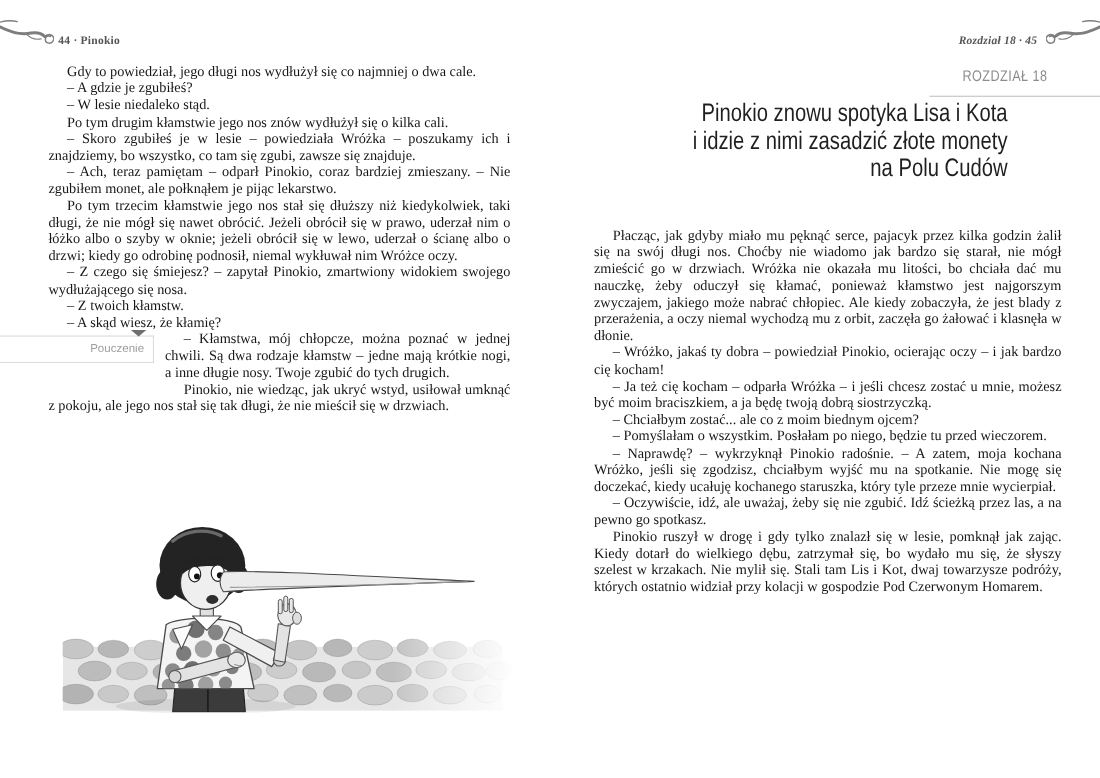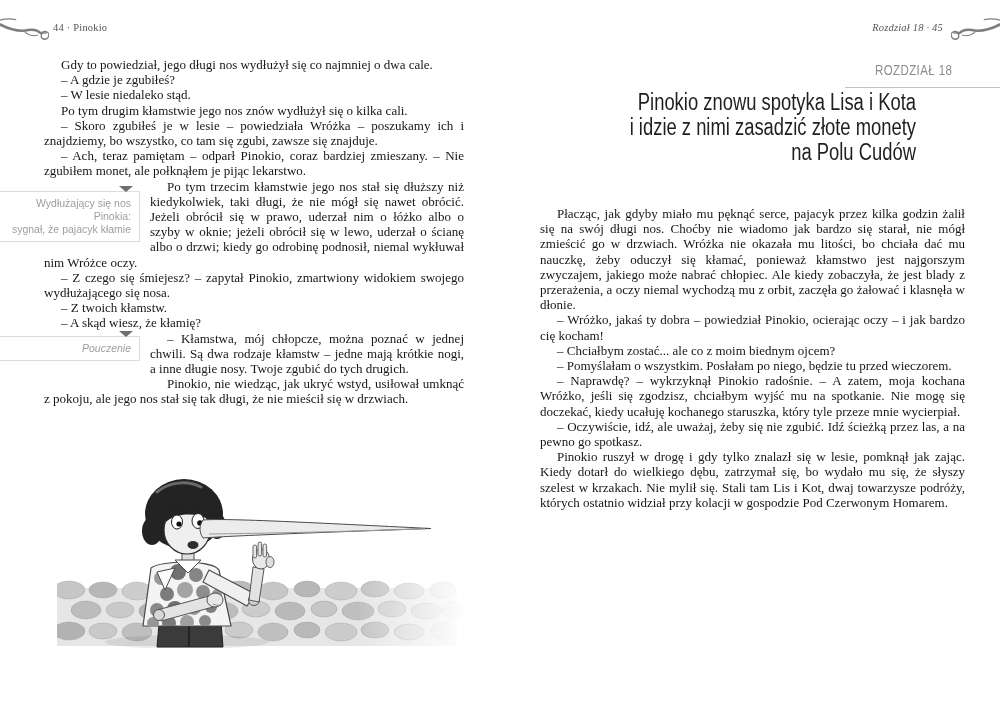--- a/index.html
+++ b/index.html
@@ -5,37 +5,37 @@
   html,body{margin:0;padding:0;background:#ffffff;}
   .book{position:relative;width:1000px;height:707px;background:#ffffff;overflow:hidden;
         font-family:"Liberation Serif",serif;color:#161616;}
 
   
   .flourish{position:absolute;top:14px;width:52px;height:30px;}
   .flourish.left{left:-3px;}
   .flourish.right{right:-3px;transform:scaleX(-1);}
 
   
-  .rhead{position:absolute;top:22px;font-size:10.5px;font-weight:normal;color:#555;letter-spacing:.2px;}
+  .rhead{position:absolute;top:32px;font-size:10.5px;font-weight:bold;color:#555;letter-spacing:.2px;}
   .rhead.left{left:53px;}
   .rhead.right{right:57px;font-style:italic;}
 
   
   .body-left{position:absolute;left:44px;top:57px;width:420px;}
   .body-right{position:absolute;left:540px;top:206px;width:425px;}
   p.para{margin:0;text-indent:17px;text-align:justify;font-size:13px;line-height:15.2px;color:#161616;}
 
   
   .mn-float{float:left;width:150px;margin-left:-44px;}
   .mn-float.first{height:62px;}
   .mn-float.second{height:46px;}
   .mn-box{position:relative;display:block;box-sizing:border-box;width:140px;background:#fff;
           border:1px solid #dcdcdc;border-left:none;text-indent:0;}
   .mn-float.first .mn-box{margin-top:12px;}
-  .mn-float.second .mn-box{margin-top:5px;font-style:italic;}
+  .mn-float.second .mn-box{margin-top:5px;}
   .mn-tri{position:absolute;top:-6px;right:6px;width:0;height:0;
           border-left:7px solid transparent;border-right:7px solid transparent;border-top:6px solid #6f6f6f;}
   .mn-line{display:block;text-align:right;padding:0 8px 0 4px;color:#9e9e9e;
            font-family:"Liberation Sans",sans-serif;font-size:10.5px;line-height:13px;font-weight:normal;}
   .mn-box .pad{display:block;height:5px;}
 
   
   .chap-head{position:absolute;left:845px;top:61px;width:155px;border-bottom:1px solid #c2c2c2;padding-bottom:8px;text-align:center;}
   .chap-label{display:inline-block;font-family:"Liberation Sans",sans-serif;font-size:14px;color:#8c8c8c;
               letter-spacing:.5px;transform:scaleX(.82);transform-origin:left center;white-space:nowrap;}
@@ -73,29 +73,20 @@
   <div class="rhead right">Rozdział 18 · 45</div>
 
   <div class="body-left">
     <p class="para"><span>Gdy to powiedział, jego długi nos wydłużył się co najmniej o dwa cale.</span></p>
     <p class="para"><span>– A gdzie je zgubiłeś?</span></p>
     <p class="para"><span>– W lesie niedaleko stąd.</span></p>
     <p class="para"><span>Po tym drugim kłamstwie jego nos znów wydłużył się o kilka cali.</span></p>
     <p class="para"><span>– Skoro zgubiłeś je w lesie – powiedziała Wróżka – poszukamy ich i znajdziemy, bo wszystko, co tam się zgubi, zawsze się znajduje.</span></p>
     <p class="para"><span>– Ach, teraz pamiętam – odparł Pinokio, coraz bardziej zmieszany. – Nie zgubiłem monet, ale połknąłem je pijąc lekarstwo.</span></p>
     <p class="para">
-      <span class="mn-float first">
-        <span class="mn-box">
-          <span class="mn-tri"></span>
-          <span class="pad"></span>
-          <span class="mn-line">Wydłużający się nos Pinokia:</span>
-          <span class="mn-line">sygnał, że pajacyk kłamie</span>
-          <span class="pad"></span>
-        </span>
-      </span>
       <span>Po tym trzecim kłamstwie jego nos stał się dłuższy niż kiedykolwiek, taki długi, że nie mógł się nawet obrócić. Jeżeli obrócił się w prawo, uderzał nim o łóżko albo o szyby w oknie; jeżeli obrócił się w lewo, uderzał o ścianę albo o drzwi; kiedy go odrobinę podnosił, niemal wykłuwał nim Wróżce oczy.</span>
     </p>
     <p class="para"><span>– Z czego się śmiejesz? – zapytał Pinokio, zmartwiony widokiem swojego wydłużającego się nosa.</span></p>
     <p class="para"><span>– Z twoich kłamstw.</span></p>
     <p class="para"><span>– A skąd wiesz, że kłamię?</span></p>
     <p class="para">
       <span class="mn-float second">
         <span class="mn-box">
           <span class="mn-tri"></span>
           <span class="pad"></span>
@@ -233,20 +224,21 @@
 
   <div class="chap-title">
     <span>Pinokio znowu spotyka Lisa i Kota</span>
     <span>i idzie z nimi zasadzić złote monety</span>
     <span>na Polu Cudów</span>
   </div>
 
   <div class="body-right">
     <p class="para"><span>Płacząc, jak gdyby miało mu pęknąć serce, pajacyk przez kilka godzin żalił się na swój długi nos. Choćby nie wiadomo jak bardzo się starał, nie mógł zmieścić go w drzwiach. Wróżka nie okazała mu litości, bo chciała dać mu nauczkę, żeby oduczył się kłamać, ponieważ kłamstwo jest najgorszym zwyczajem, jakiego może nabrać chłopiec. Ale kiedy zobaczyła, że jest blady z przerażenia, a oczy niemal wychodzą mu z orbit, zaczęła go żałować i klasnęła w dłonie.</span></p>
     <p class="para"><span>– Wróżko, jakaś ty dobra – powiedział Pinokio, ocierając oczy – i jak bardzo cię kocham!</span></p>
+    <p class="para"><span>– Ja też cię kocham – odparła Wróżka – i jeśli chcesz zostać u mnie, możesz być moim braciszkiem, a ja będę twoją dobrą siostrzyczką.</span></p>
     <p class="para"><span>– Chciałbym zostać... ale co z moim biednym ojcem?</span></p>
     <p class="para"><span>– Pomyślałam o wszystkim. Posłałam po niego, będzie tu przed wieczorem.</span></p>
     <p class="para"><span>– Naprawdę? – wykrzyknął Pinokio radośnie. – A zatem, moja kochana Wróżko, jeśli się zgodzisz, chciałbym wyjść mu na spotkanie. Nie mogę się doczekać, kiedy ucałuję kochanego staruszka, który tyle przeze mnie wycierpiał.</span></p>
     <p class="para"><span>– Oczywiście, idź, ale uważaj, żeby się nie zgubić. Idź ścieżką przez las, a na pewno go spotkasz.</span></p>
     <p class="para"><span>Pinokio ruszył w drogę i gdy tylko znalazł się w lesie, pomknął jak zając. Kiedy dotarł do wielkiego dębu, zatrzymał się, bo wydało mu się, że słyszy szelest w krzakach. Nie mylił się. Stali tam Lis i Kot, dwaj towarzysze podróży, których ostatnio widział przy kolacji w gospodzie Pod Czerwonym Homarem.</span></p>
   </div>
 
 </div>
 
 </body></html>

